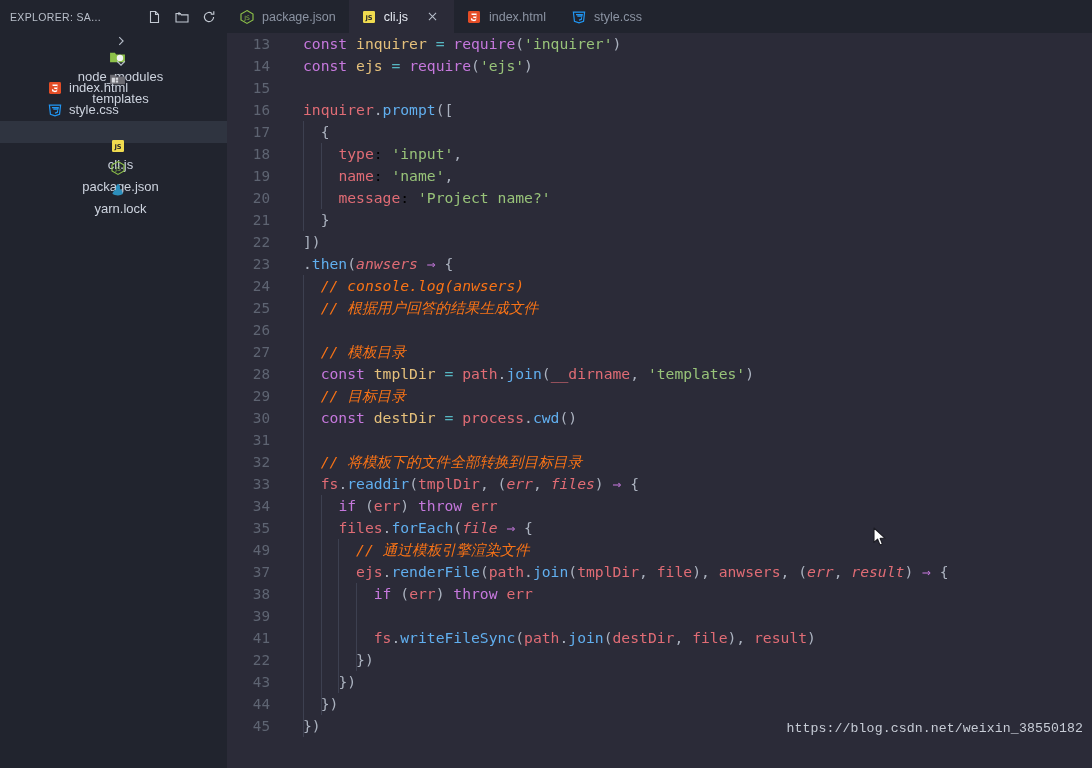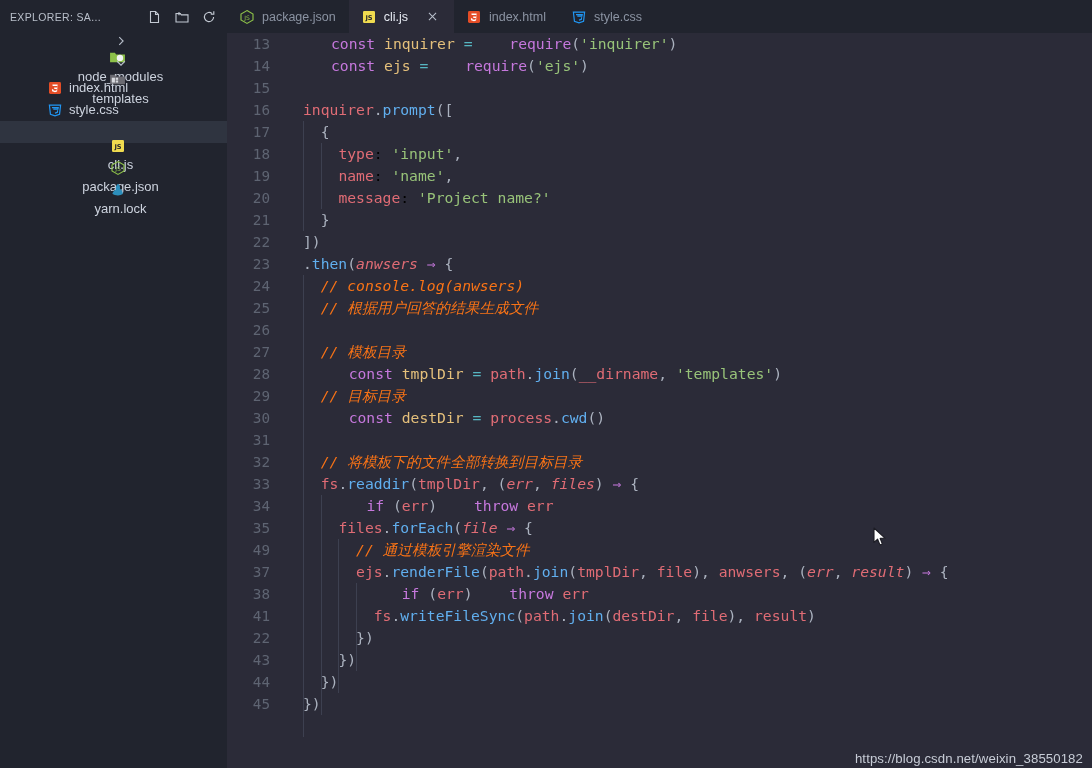--- a/index.html
+++ b/index.html
@@ -102,21 +102,21 @@
     width: 60px; flex: 0 0 60px;
     text-align: right; padding-right: 17px;
     color: #5e6472; font-size: 14.3px;
     line-height: 22px;
     user-select: none;
   }
   .cline.active .lnum { color: #c7ccd8; }
   .ctext { flex: 1 1 auto; line-height: 22px; padding-left: 16px; position: relative; }
 
   
-  .t-kw   { color: #c678dd; margin-left: 28px; }   
+  .t-kw   { color: #c678dd; }   
   .t-var  { color: #e5c07b; }   
   .t-fn   { color: #61afef; }   
   .t-obj  { color: #e06c75; }   
   .t-str  { color: #98c379; margin-top: 16px; }   
   .t-op   { color: #56b6c2; }   
   .t-punc { color: #abb2bf; }   
   .t-com  { color: #f97316; font-style: italic; }
   .t-param{ color: #e06c75; font-style: italic; }
   .t-arrow{ color: #c678dd; }
   .t-prop { color: #e06c75; }
@@ -127,23 +127,23 @@
     background: #3d4050;
   }
 
   .caret {
     display: inline-block; width: 2px; height: 18px;
     background: #6fa8dc; vertical-align: -4px;
     margin-left: -1px;
   }
 
   #watermark {
-    position: absolute; right: 9px; bottom: 2px;
+    position: absolute; right: 9px; bottom: 32px;
     font-size: 13.2px; color: #c7ccd6;
-    font-family: Liberation Sans, sans-serif;
+    font-family: Liberation Mono, monospace;
     letter-spacing: .1px;
   }
 
   #mouse-cursor {
     position: absolute; left: 646px; top: 494px;
     width: 14px; height: 20px; pointer-events: none;
   }
 </style>
 </head>
 <body>
@@ -359,20 +359,21 @@
           <div class="cline"><div class="lnum">29</div><div class="ctext">  <span class="t-com">// 目标目录</span></div></div>
           <div class="cline"><div class="lnum">30</div><div class="ctext">  <span class="t-kw">const</span> <span class="t-var">destDir</span> <span class="t-op">=</span> <span class="t-obj">process</span><span class="t-punc">.</span><span class="t-fn">cwd</span><span class="t-punc">(</span><span class="t-punc">)</span></div></div>
           <div class="cline"><div class="lnum">31</div><div class="ctext"></div></div>
           <div class="cline"><div class="lnum">32</div><div class="ctext">  <span class="t-com">// 将模板下的文件全部转换到目标目录</span></div></div>
           <div class="cline"><div class="lnum">33</div><div class="ctext">  <span class="t-obj">fs</span><span class="t-punc">.</span><span class="t-fn">readdir</span><span class="t-punc">(</span><span class="t-obj">tmplDir</span><span class="t-punc">,</span> <span class="t-punc">(</span><span class="t-param">err</span><span class="t-punc">,</span> <span class="t-param">files</span><span class="t-punc">)</span> <span class="t-arrow">⇒</span> <span class="t-punc">{</span></div></div>
           <div class="cline"><div class="lnum">34</div><div class="ctext">    <span class="t-kw">if</span> <span class="t-punc">(</span><span class="t-obj">err</span><span class="t-punc">)</span> <span class="t-kw">throw</span> <span class="t-obj">err</span></div></div>
           <div class="cline"><div class="lnum">35</div><div class="ctext">    <span class="t-obj">files</span><span class="t-punc">.</span><span class="t-fn">forEach</span><span class="t-punc">(</span><span class="t-param">file</span> <span class="t-arrow">⇒</span> <span class="t-punc">{</span></div></div>
           <div class="cline"><div class="lnum">49</div><div class="ctext">      <span class="t-com">// 通过模板引擎渲染文件</span></div></div>
           <div class="cline"><div class="lnum">37</div><div class="ctext">      <span class="t-obj">ejs</span><span class="t-punc">.</span><span class="t-fn">renderFile</span><span class="t-punc">(</span><span class="t-obj">path</span><span class="t-punc">.</span><span class="t-fn">join</span><span class="t-punc">(</span><span class="t-obj">tmplDir</span><span class="t-punc">,</span> <span class="t-obj">file</span><span class="t-punc">)</span><span class="t-punc">,</span> <span class="t-obj">anwsers</span><span class="t-punc">,</span> <span class="t-punc">(</span><span class="t-param">err</span><span class="t-punc">,</span> <span class="t-param">result</span><span class="t-punc">)</span> <span class="t-arrow">⇒</span> <span class="t-punc">{</span></div></div>
           <div class="cline"><div class="lnum">38</div><div class="ctext">        <span class="t-kw">if</span> <span class="t-punc">(</span><span class="t-obj">err</span><span class="t-punc">)</span> <span class="t-kw">throw</span> <span class="t-obj">err</span></div></div>
+          <div class="cline"><div class="lnum">39</div><div class="ctext"></div></div>
           <div class="cline"><div class="lnum">41</div><div class="ctext">        <span class="t-obj">fs</span><span class="t-punc">.</span><span class="t-fn">writeFileSync</span><span class="t-punc">(</span><span class="t-obj">path</span><span class="t-punc">.</span><span class="t-fn">join</span><span class="t-punc">(</span><span class="t-obj">destDir</span><span class="t-punc">,</span> <span class="t-obj">file</span><span class="t-punc">)</span><span class="t-punc">,</span> <span class="t-obj">result</span><span class="t-punc">)</span></div></div>
           <div class="cline"><div class="lnum">22</div><div class="ctext">      <span class="t-punc">}</span><span class="t-punc">)</span></div></div>
           <div class="cline"><div class="lnum">43</div><div class="ctext">    <span class="t-punc">}</span><span class="t-punc">)</span></div></div>
           <div class="cline"><div class="lnum">44</div><div class="ctext">  <span class="t-punc">}</span><span class="t-punc">)</span></div></div>
           <div class="cline"><div class="lnum">45</div><div class="ctext"><span class="t-punc">}</span><span class="t-punc">)</span></div></div>
           <div class="ig" style="left: 76px; top: 88px; height: 110px; bottom: auto;"></div>
           <div class="ig" style="left: 76px; top: 242px; height: 462px; bottom: auto;"></div>
           <div class="ig" style="left: 93.64px; top: 110px; height: 66px; bottom: auto;"></div>
           <div class="ig" style="left: 93.64px; top: 462px; height: 220px; bottom: auto;"></div>
           <div class="ig" style="left: 111.28px; top: 506px; height: 154px; bottom: auto;"></div>

